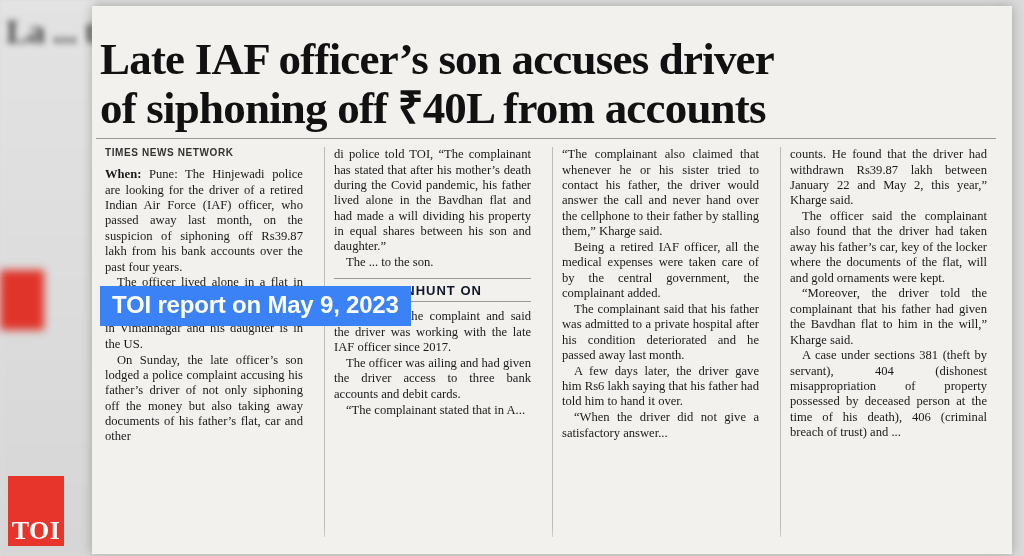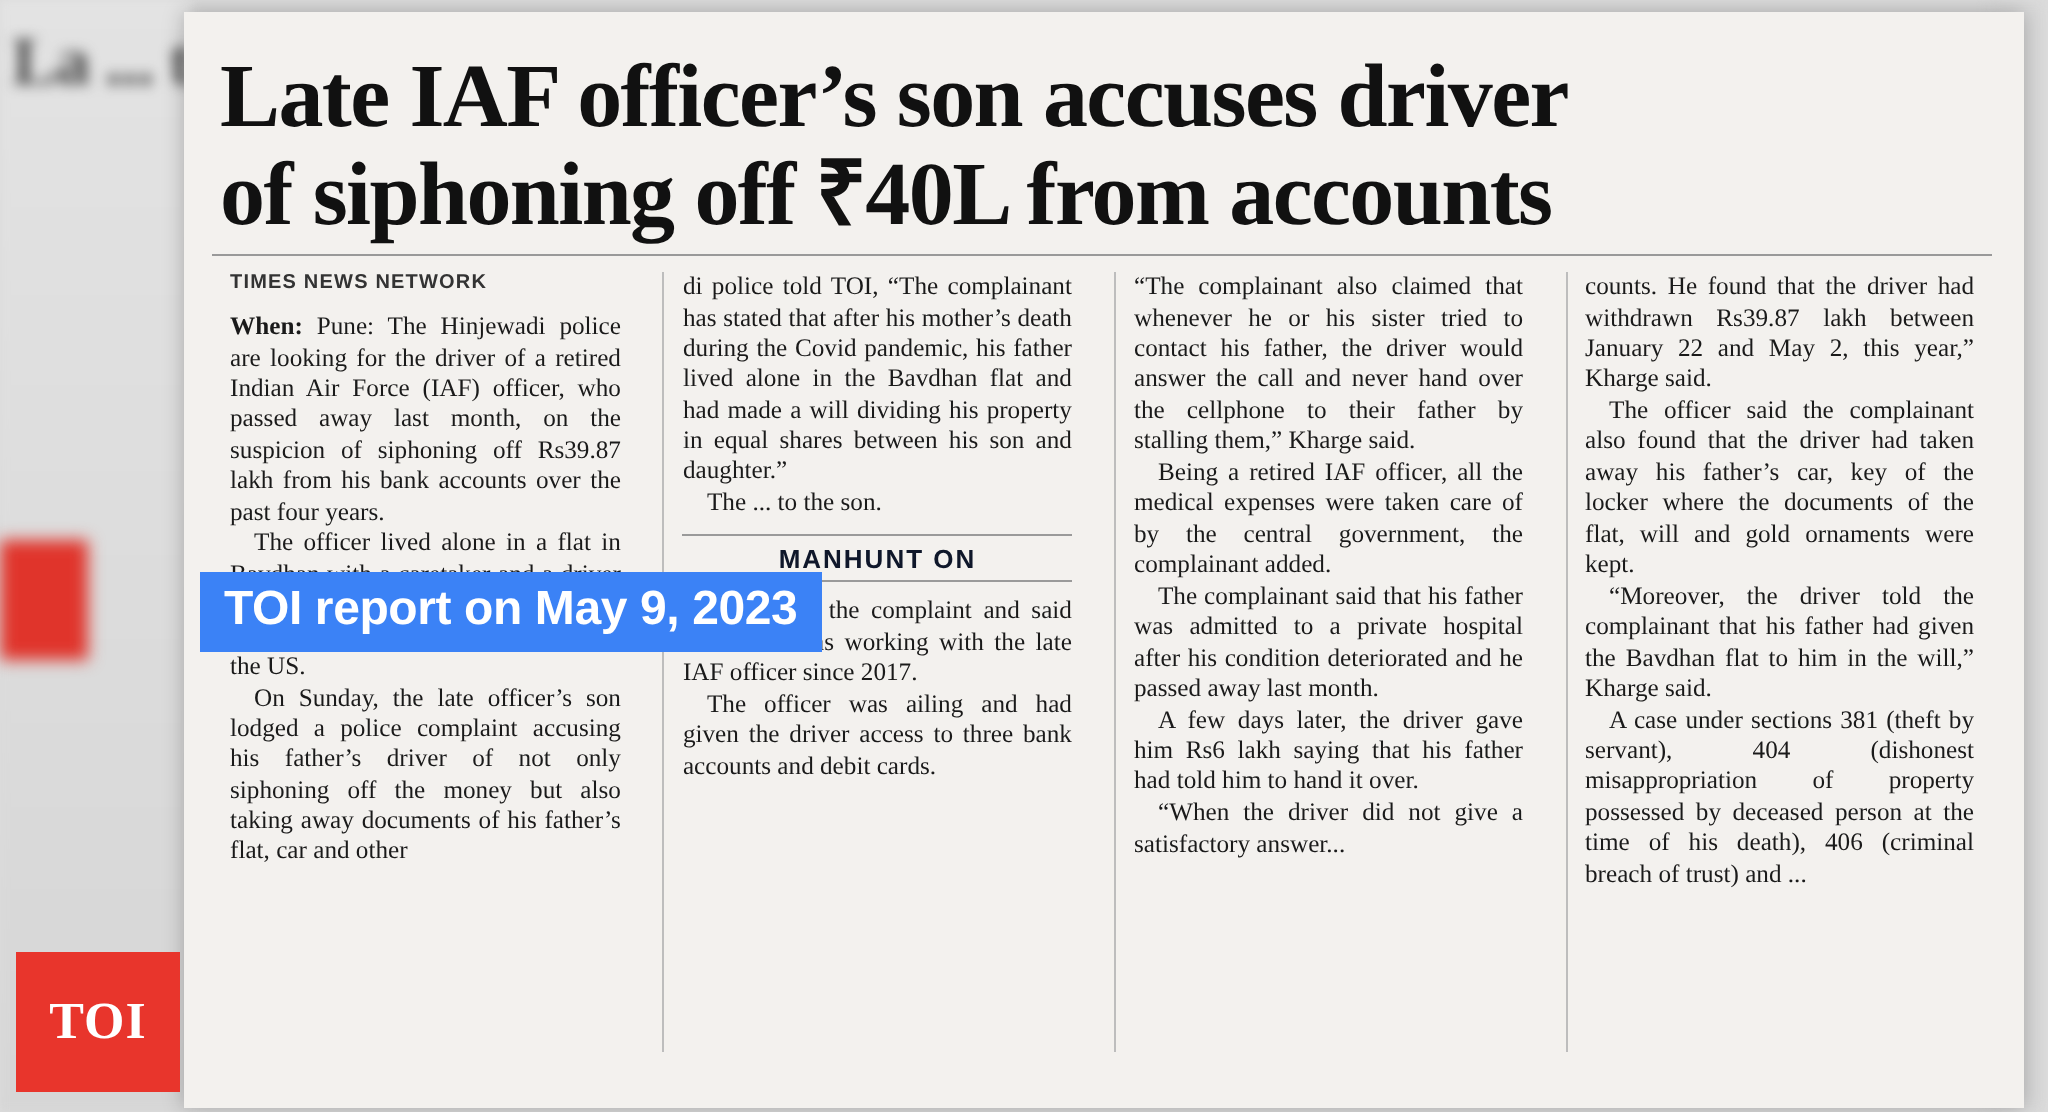--- a/index.html
+++ b/index.html
@@ -61,25 +61,25 @@
     height: 556px;
     background: #d9d9d9;
     filter: blur(3px);
   }
 
   
   .toi-logo {
     position: absolute;
     left: 8px;
     bottom: 10px;
-    width: 82px;
+    width: 56px;
     height: 70px;
     background: #e8352c;
     display: flex;
-    align-items: center;
+    align-items: flex-end;
     justify-content: center;
     z-index: 5;
   }
   .toi-logo span {
     color: #ffffff;
     font-family: "Liberation Serif", serif;
     font-weight: bold;
     font-size: 26px;
     letter-spacing: 0.5px;
   }
@@ -92,22 +92,23 @@
     width: 920px;
     height: 548px;
     background: #f3f1ee;
     box-shadow: 0 0 10px rgba(0,0,0,0.25);
     overflow: hidden;
     z-index: 3;
   }
   .paper-inner {
     position: absolute;
     inset: 0;
-    padding: 10px 14px 0 12px;
+    padding: 10px 14px 0 2px;
     box-sizing: border-box;
+    margin-top: 11px;
   }
 
   .headline {
     font-family: "Liberation Serif", serif;
     font-weight: bold;
     color: #111;
     font-size: 45px;
     line-height: 1.08;
     letter-spacing: -0.8px;
     margin: 8px 4px 6px 6px;
@@ -222,20 +223,21 @@
         <p>The officer lived alone in a flat in Bavdhan with a caretaker and a driver to look after him while his son stayed in Vimannagar and his daughter is in the US.</p>
         <p>On Sunday, the late officer’s son lodged a police complaint accusing his father’s driver of not only siphoning off the money but also taking away documents of his father’s flat, car and other</p>
       </div>
 
       <div class="col">
         <p class="first">di police told TOI, “The complainant has stated that after his mother’s death during the Covid pandemic, his father lived alone in the Bavdhan flat and had made a will dividing his property in equal shares between his son and daughter.”</p>
         <p>The ... to the son.</p>
         <div class="subhead">MANHUNT ON</div>
         <p class="first">Kharge cited the complaint and said the driver was working with the late IAF officer since 2017.</p>
         <p>The officer was ailing and had given the driver access to three bank accounts and debit cards.</p>
+        <p>“The complainant stated that in A...</p>
       </div>
 
       <div class="col">
         <p class="first">“The complainant also claimed that whenever he or his sister tried to contact his father, the driver would answer the call and never hand over the cellphone to their father by stalling them,” Kharge said.</p>
         <p>Being a retired IAF officer, all the medical expenses were taken care of by the central government, the complainant added.</p>
         <p>The complainant said that his father was admitted to a private hospital after his condition deteriorated and he passed away last month.</p>
         <p>A few days later, the driver gave him Rs6 lakh saying that his father had told him to hand it over.</p>
         <p>“When the driver did not give a satisfactory answer...</p>
       </div>
 

